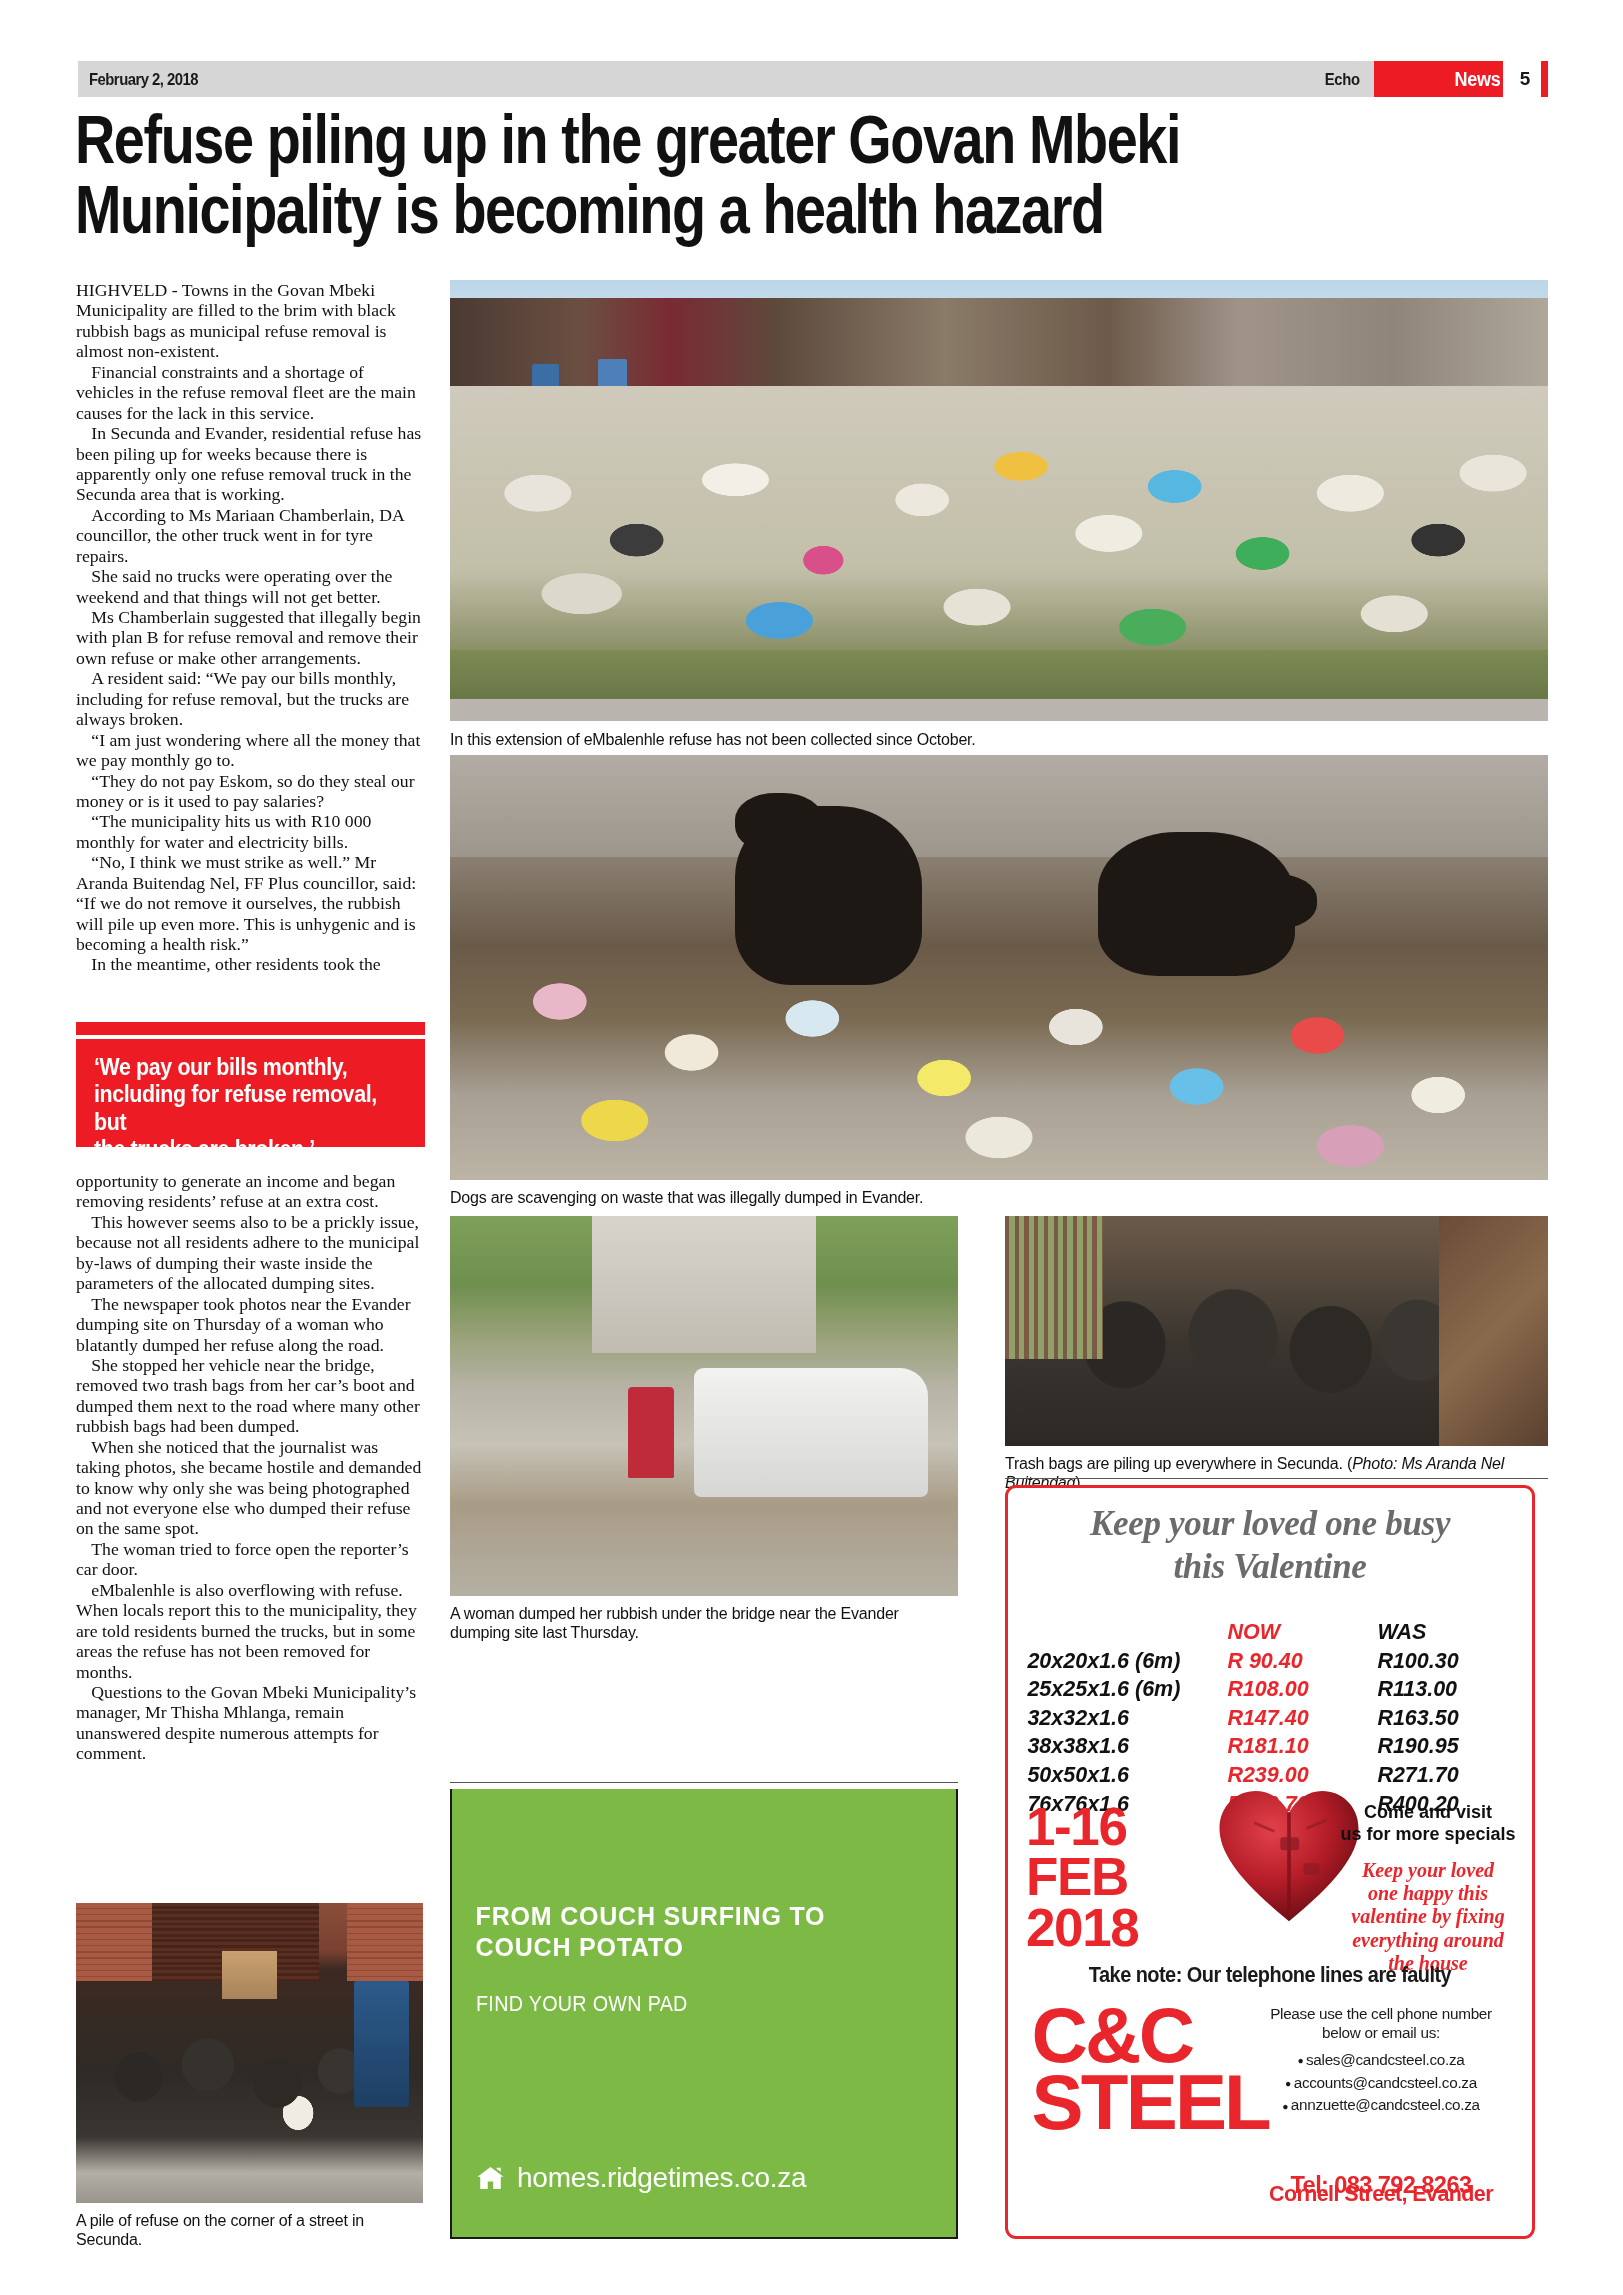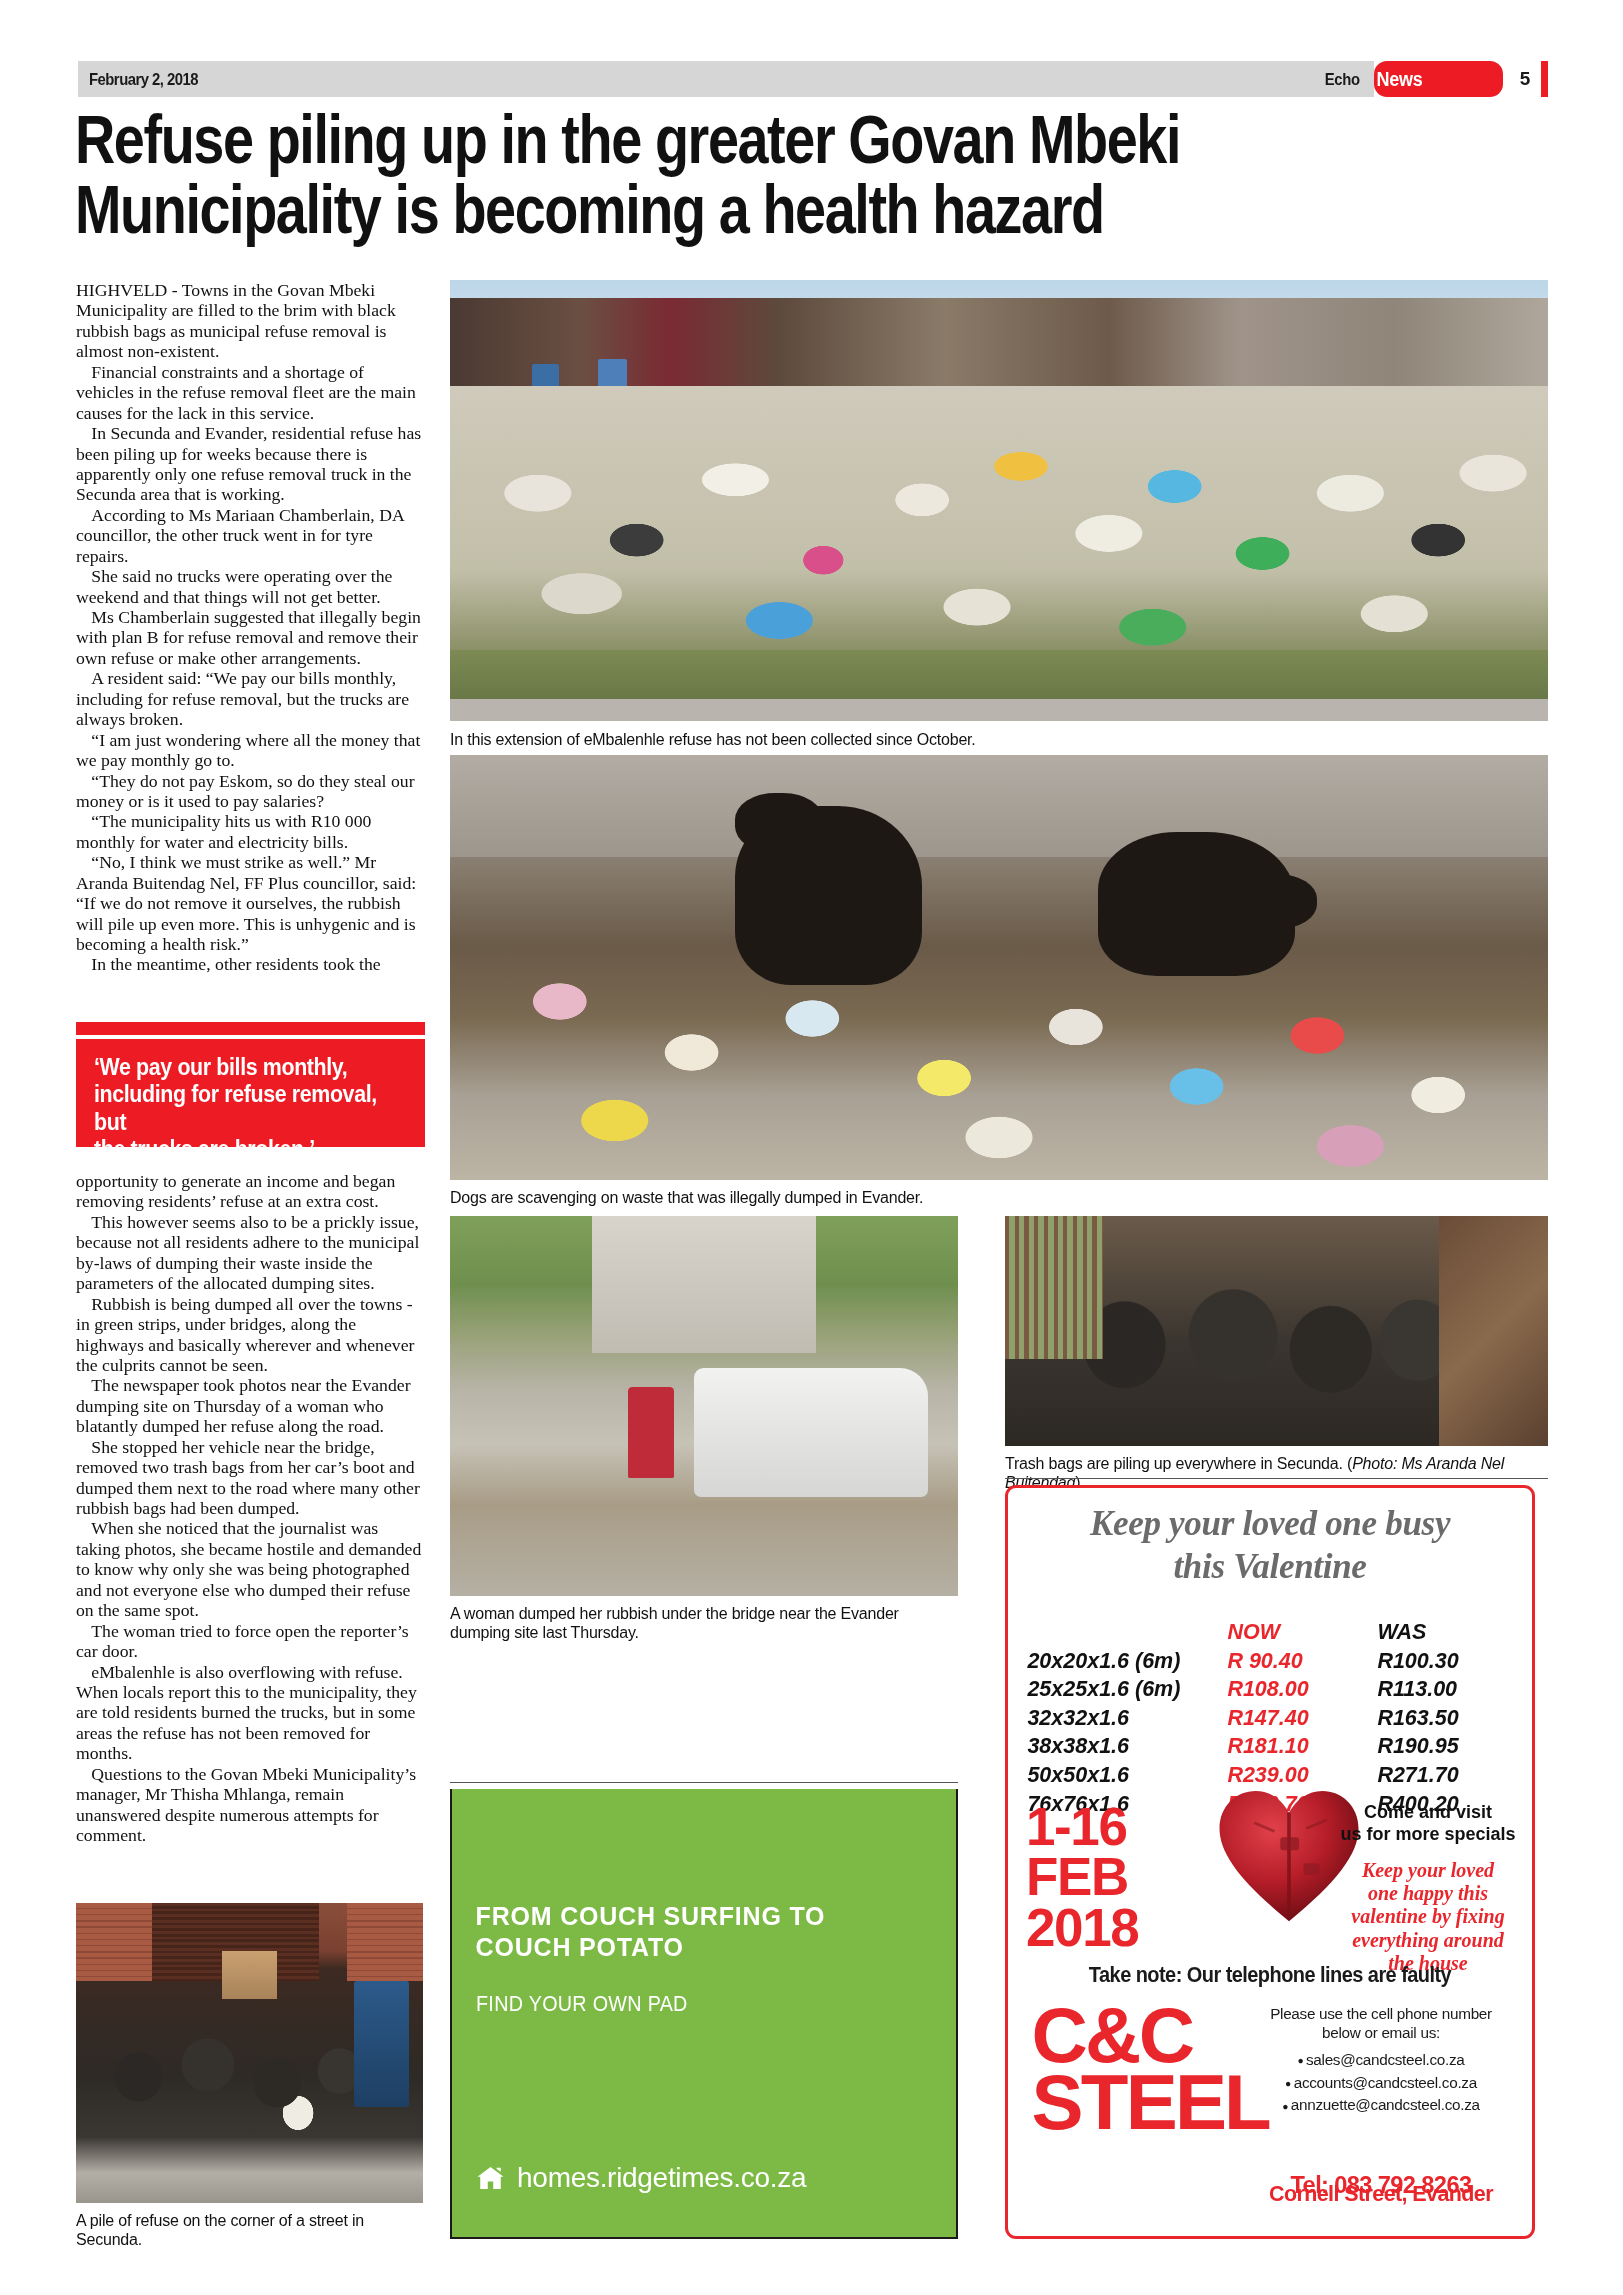--- a/index.html
+++ b/index.html
@@ -49,22 +49,21 @@
     letter-spacing: -0.4px;
     margin-left: auto;
     padding-right: 12.5px;
     transform: scaleX(0.86);
   }
   .masthead-section {
     background: #ed1c24;
     width: 129px;
     display: flex;
     align-items: center;
-    justify-content: flex-start;
-    border-radius: 13px;
+    justify-content: flex-end;
   }
   .masthead-section span {
     font-family: "Liberation Sans", sans-serif;
     font-weight: bold;
     font-size: 20px;
     color: #ffffff;
     letter-spacing: -0.3px;
     transform: scaleX(0.9);
   }
   .masthead-gap { width: 5.6px; background: #ffffff; }
@@ -504,21 +503,20 @@
   <div class="pullquote-top"></div>
   <div class="pullquote">
     <div class="pullquote-text">‘We pay our bills monthly,
 including for refuse removal, but
 the trucks are broken ’</div>
   </div>
 
   <div class="col-body" id="col1b">
       <p class="lead">opportunity to generate an income and began removing residents’ refuse at an extra cost.</p>
       <p>This however seems also to be a prickly issue, because not all residents adhere to the municipal by-laws of dumping their waste inside the parameters of the allocated dumping sites.</p>
-      <p>Rubbish is being dumped all over the towns - in green strips, under bridges, along the highways and basically wherever and whenever the culprits cannot be seen.</p>
       <p>The newspaper took photos near the Evander dumping site on Thursday of a woman who blatantly dumped her refuse along the road.</p>
       <p>She stopped her vehicle near the bridge, removed two trash bags from her car’s boot and dumped them next to the road where many other rubbish bags had been dumped.</p>
       <p>When she noticed that the journalist was taking photos, she became hostile and demanded to know why only she was being photographed and not everyone else who dumped their refuse on the same spot.</p>
       <p>The woman tried to force open the reporter’s car door.</p>
       <p>eMbalenhle is also overflowing with refuse. When locals report this to the municipality, they are told residents burned the trucks, but in some areas the refuse has not been removed for months.</p>
       <p>Questions to the Govan Mbeki Municipality’s manager, Mr Thisha Mhlanga, remain unanswered despite numerous attempts for comment.</p>
     </div>
 
   <div class="photo" id="photo1">
     <div class="sky"></div>

